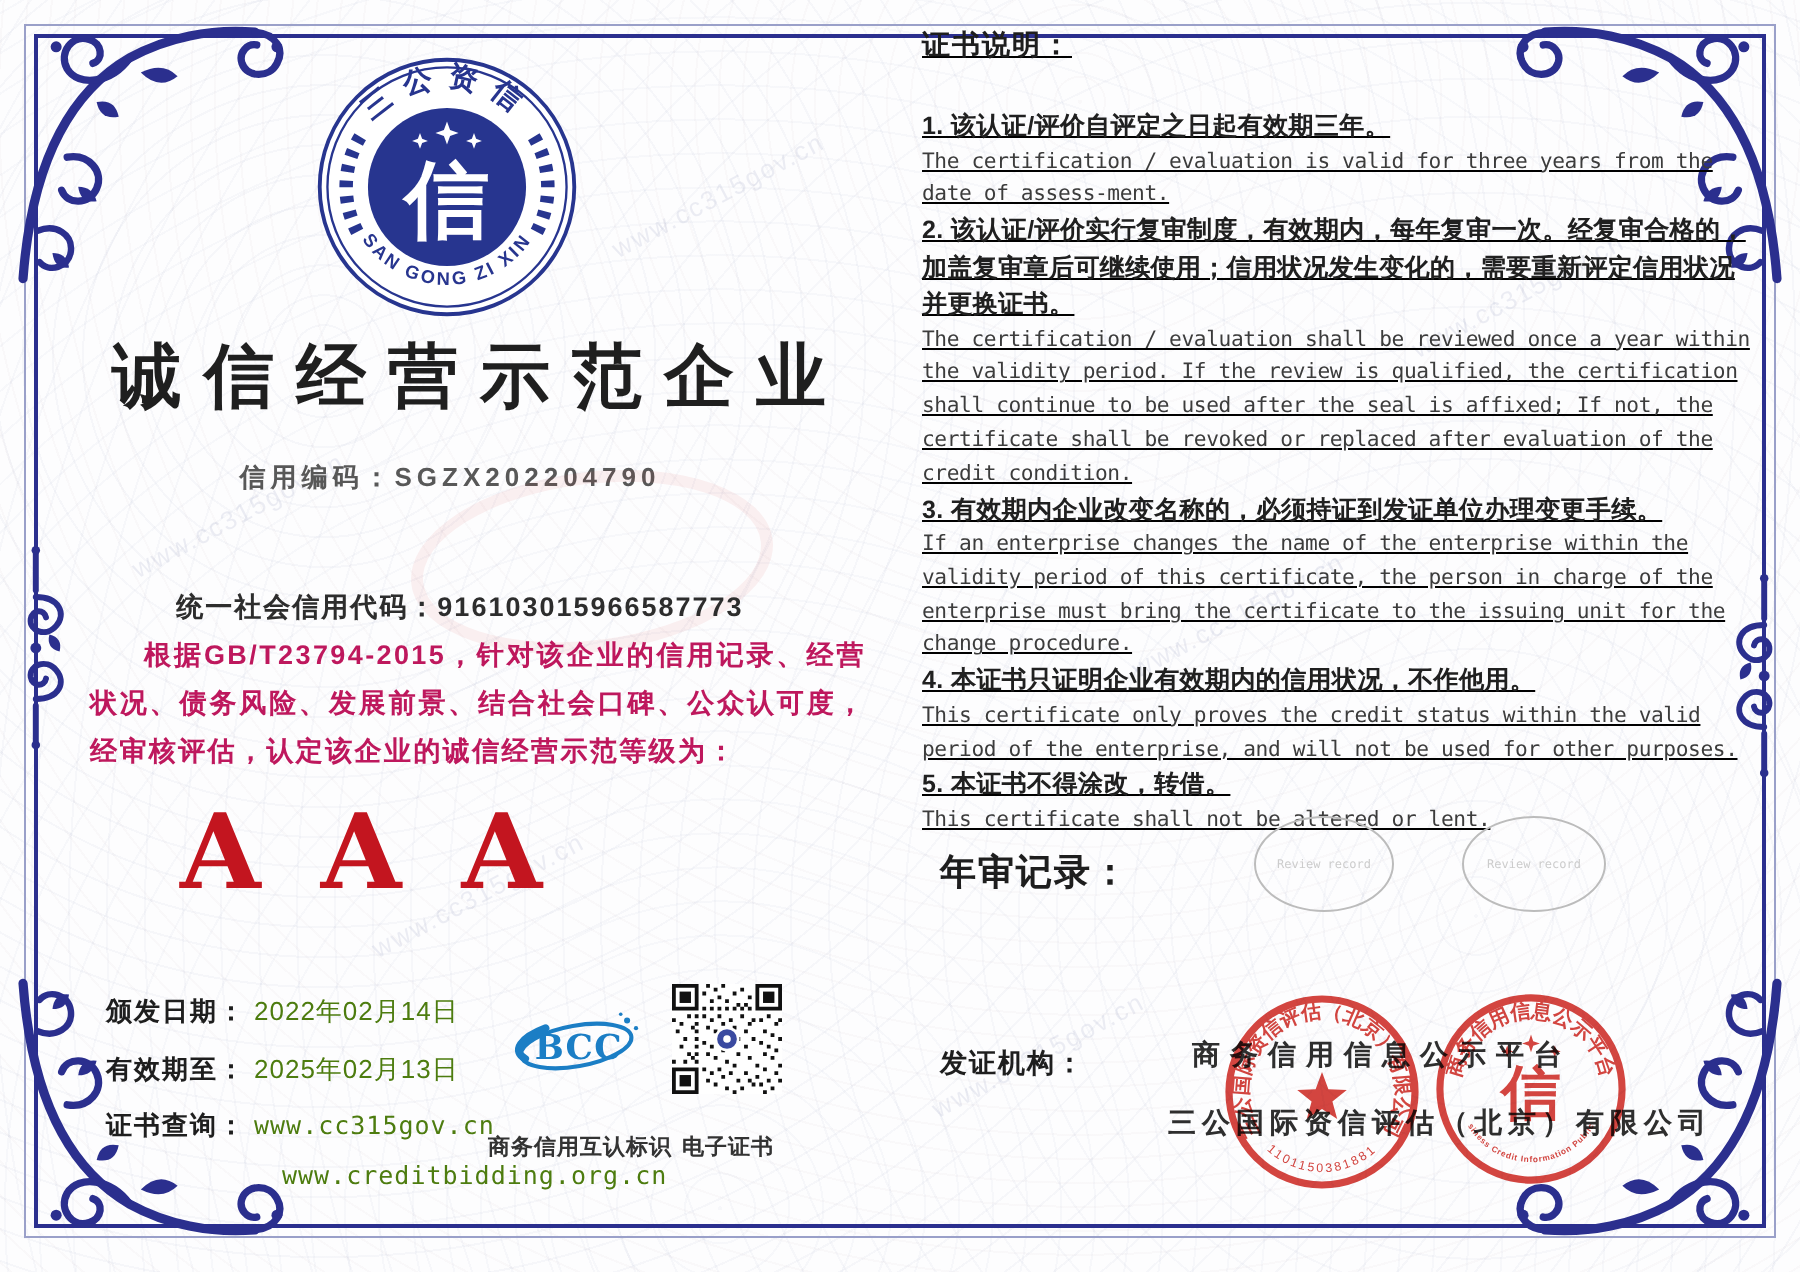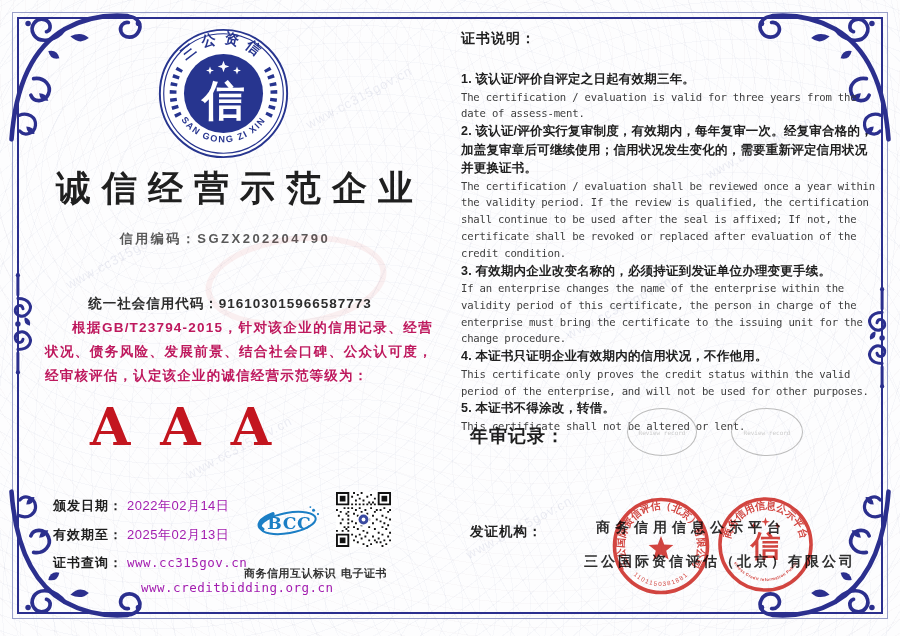--- a/index.html
+++ b/index.html
@@ -48,31 +48,31 @@
   .body-par{position:absolute;left:45px;top:316px;width:388px;
       font-size:13.5px;line-height:24px;letter-spacing:1.2px;color:#be185d;
       text-align:justify;text-indent:2em;font-weight:bold;}
   .grade{position:absolute;left:60px;top:396px;width:360px;text-align:left;
       font-family:"DejaVu Serif","Liberation Serif",serif;font-weight:bold;
       font-size:52px;letter-spacing:30px;padding-left:30px;box-sizing:border-box;
       color:#c3151f;}
   .meta{position:absolute;left:53px;top:497px;font-size:13px;color:#222;}
   .meta-row{margin-bottom:10.5px;white-space:nowrap;}
   .meta-label{font-weight:bold;color:#1e1e1e;letter-spacing:1px;}
-  .meta-val{margin-left:4px;color:#a21caf;letter-spacing:.5px;}
+  .meta-val{margin-left:4px;color:#4d7c0f;letter-spacing:.5px;}
   .meta-url{font-family:"DejaVu Sans Mono","Liberation Mono",monospace;font-size:12.5px;}
   .url2{margin-left:84px;margin-top:-3px;}
   .bcc{position:absolute;left:255px;top:500px;width:70px;height:46px;}
   .bcc-caption{position:absolute;left:240px;top:566px;width:96px;text-align:right;
       font-size:11px;color:#333;letter-spacing:.5px;font-weight:bold;}
   .qr{position:absolute;left:336px;top:492px;width:55px;height:55px;}
   .qr-caption{position:absolute;left:336px;top:566px;width:56px;text-align:center;
       font-size:11px;color:#333;letter-spacing:.5px;font-weight:bold;}
   
-  .notes{position:absolute;left:461px;top:30px;width:414px;}
+  .notes{position:absolute;left:461px;top:14px;width:414px;text-decoration:underline;}
   .notes-heading{font-size:14px;font-weight:bold;color:#1e1e1e;letter-spacing:1px;margin-bottom:22px;}
   .note-zh{font-size:12.5px;font-weight:bold;color:#202020;line-height:18.5px;letter-spacing:.2px;}
   .note-en{font-family:"DejaVu Sans Mono","Liberation Mono",monospace;
       font-size:10.6px;color:#3c3c3c;line-height:16.8px;letter-spacing:-.2px;}
   .annual{position:absolute;left:470px;top:424px;font-size:18px;font-weight:bold;
       color:#1e1e1e;letter-spacing:1px;}
   .oval{position:absolute;border:1.5px solid #bcbcbc;border-radius:50%;
       display:flex;align-items:center;justify-content:center;}
   .oval1{left:627px;top:408px;width:68px;height:46px;}
   .oval2{left:731px;top:408px;width:70px;height:46px;}

